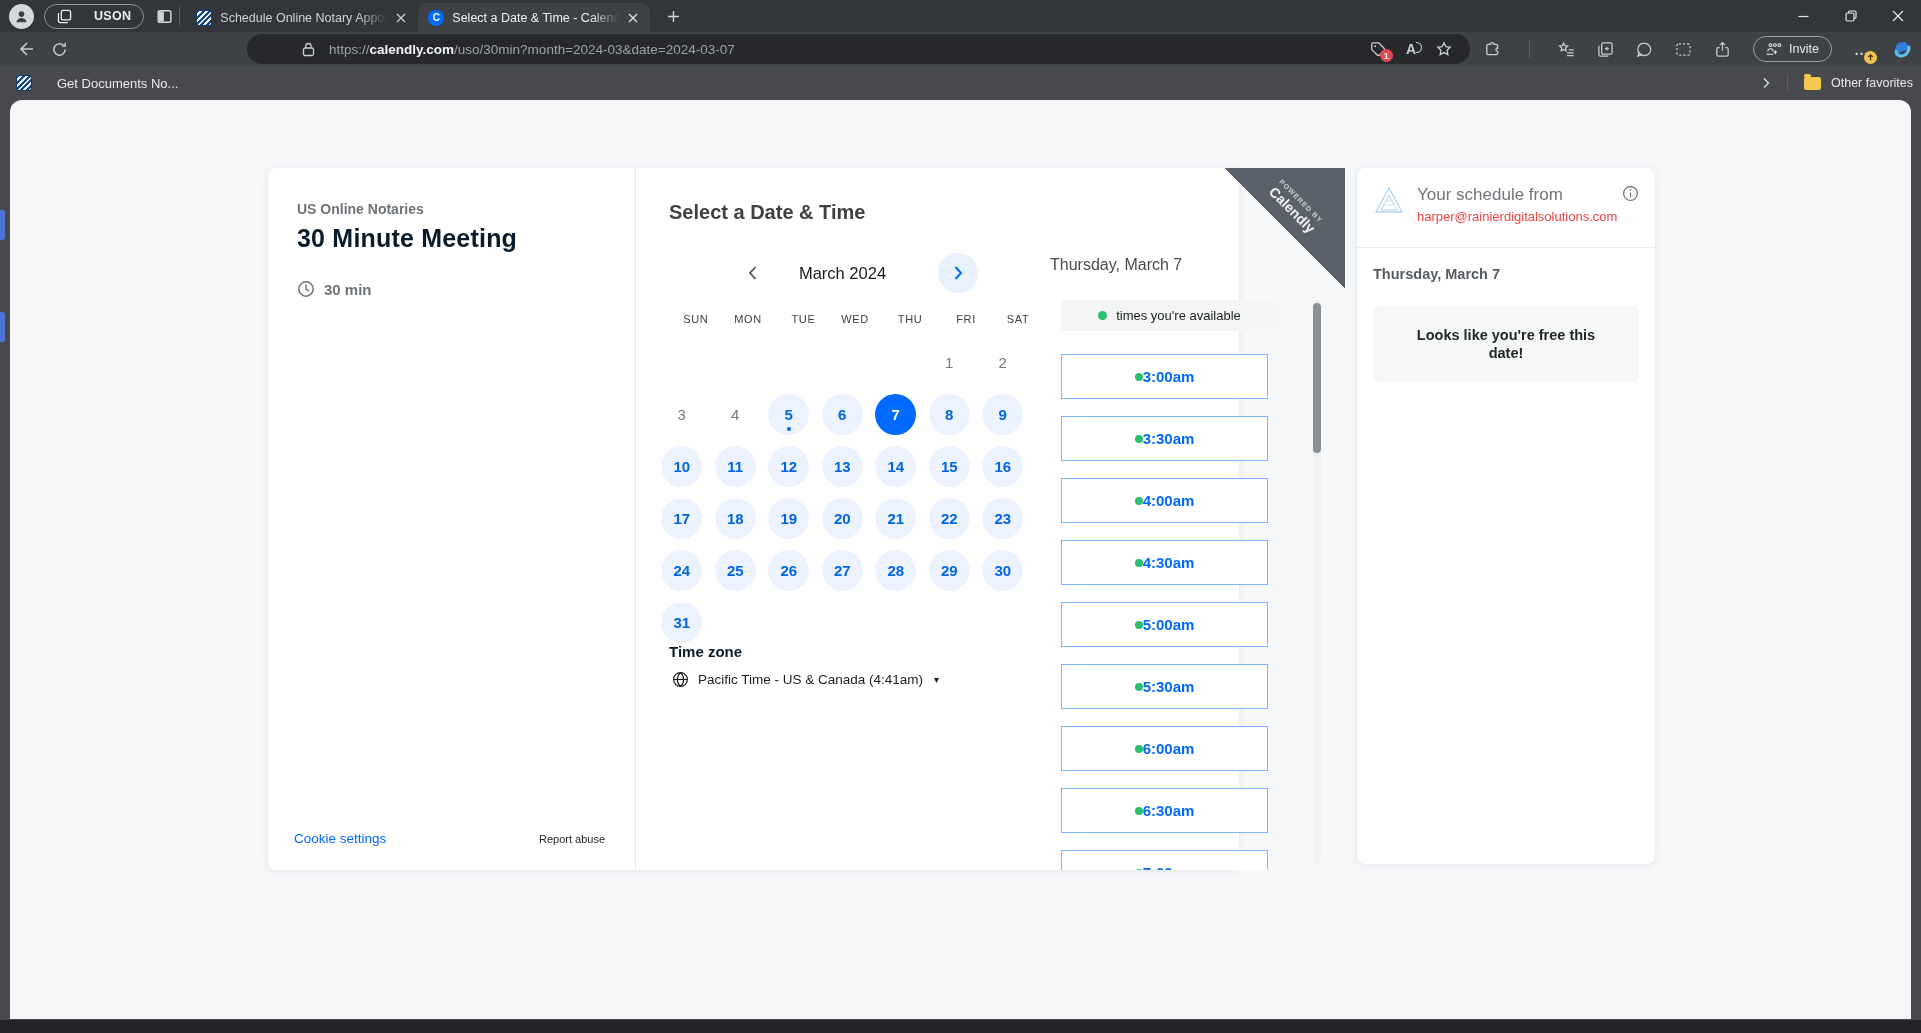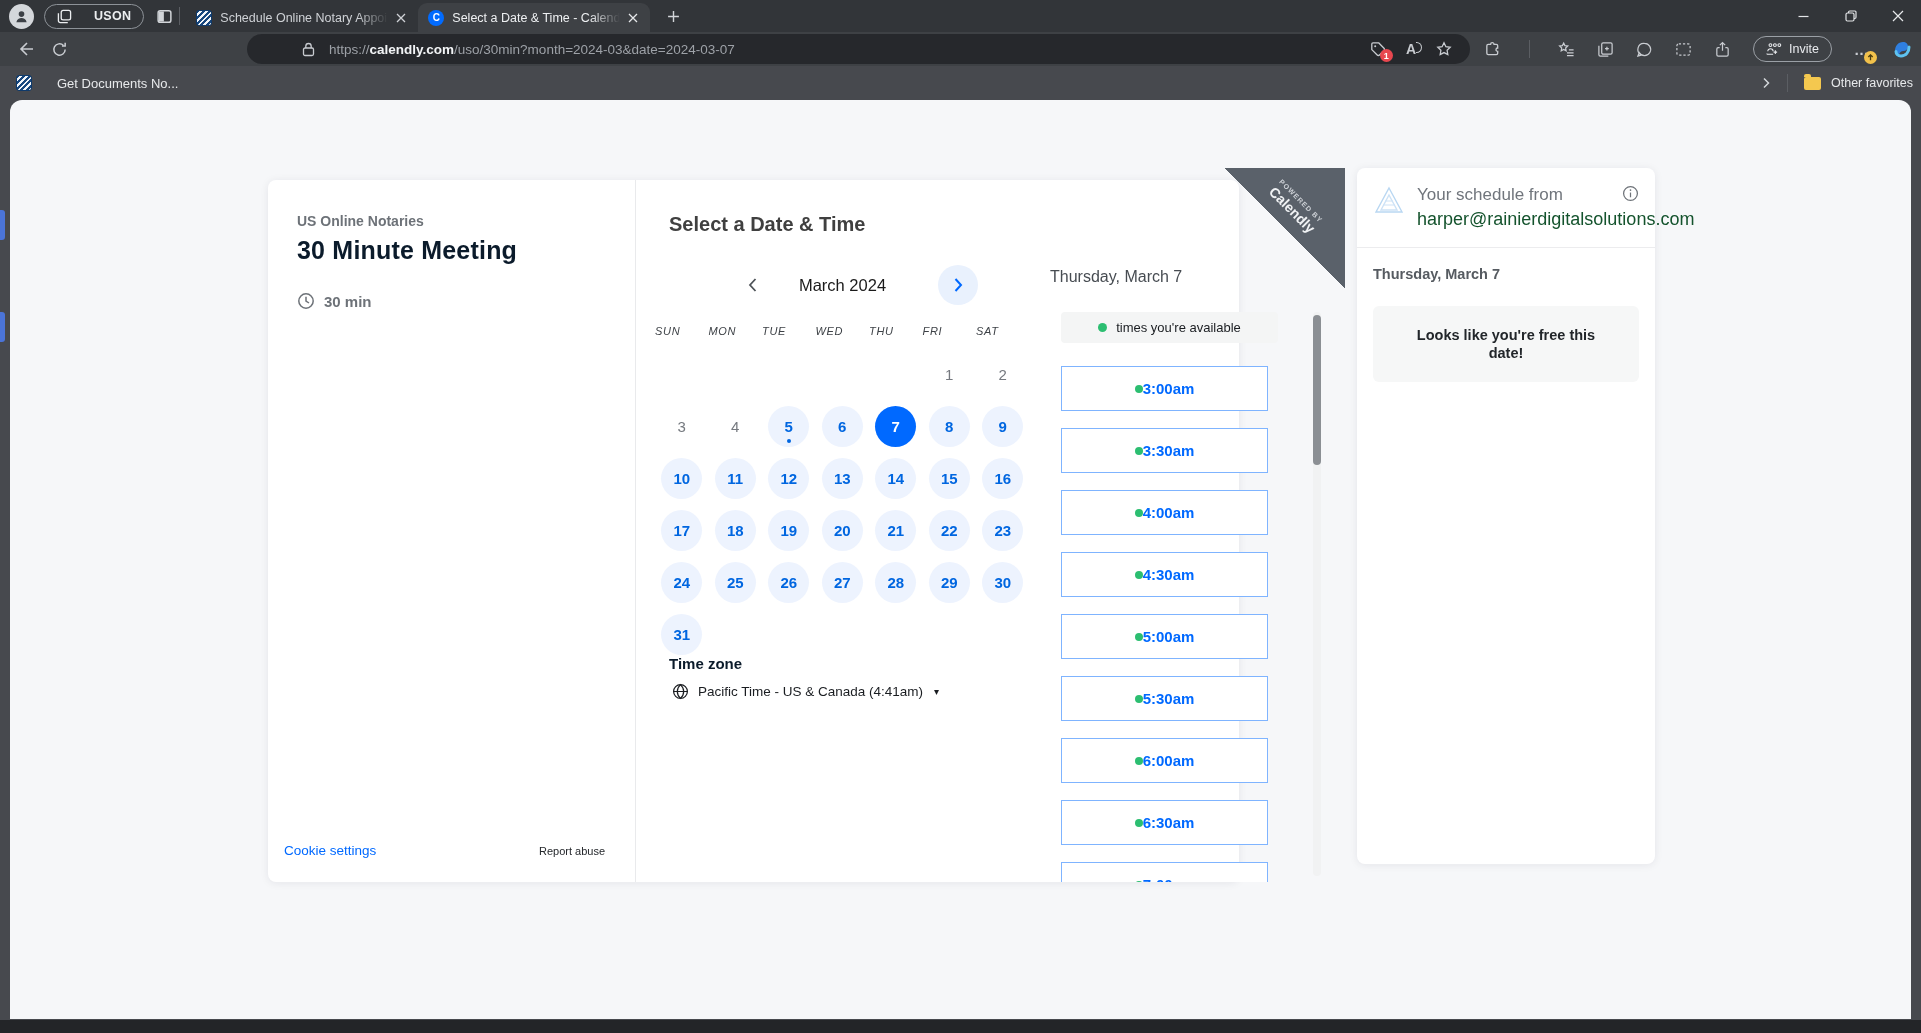--- a/index.html
+++ b/index.html
@@ -42,37 +42,37 @@
   .bookmark { display:flex; align-items:flex-end; gap:25px; margin-left:16px; color:#e7e9eb; font-size:13px; }
   .favbar-right { position:absolute; right:8px; display:flex; align-items:center; gap:10px; color:#e7e9eb; font-size:12.5px; }
   .folder { width:17px; height:13px; background:#f4c84f; border-radius:2px; position:relative; }
   .folder::before { content:""; position:absolute; top:-3px; left:0; width:7px; height:3px; background:#f4c84f; border-radius:2px 2px 0 0; }
 
   
   .page { position:absolute; left:10px; top:100px; width:1901px; height:919px; background:#f6f7f9; border-radius:12px 12px 0 0; }
   .bottom-strip { position:absolute; left:0; bottom:0; width:1921px; height:13px; background:#232528; }
   .edge-mark { position:absolute; left:0; width:5px; border-radius:0 3px 3px 0; background:#4b74d8; }
 
-  .main-card { position:absolute; left:258px; top:68px; width:971px; height:702px; background:#fff; border-radius:8px; box-shadow:0 1px 8px rgba(20,30,50,.08);margin-top:12px; }
+  .main-card { position:absolute; left:258px; top:68px; width:971px; height:702px; background:#fff; border-radius:8px; box-shadow:0 1px 8px rgba(20,30,50,.08); }
   .left-panel { position:absolute; left:0; top:0; width:368px; height:702px; border-right:1px solid #e9eaec; padding:30px 29px; }
   .host-name { font-size:14px; font-weight:700; color:#6d7278; margin-top:3px; }
   .event-title { font-size:25px; font-weight:700; color:#0b1b2b; margin-top:7px; letter-spacing:.2px; }
   .duration-row { display:flex; align-items:center; gap:9px; margin-top:27px; color:#6d7278; font-size:15px; font-weight:700; }
-  .panel-footer { position:absolute; left:16px; right:30px; bottom:24px; display:flex; justify-content:space-between; align-items:center; }
+  .panel-footer { position:absolute; left:26px; right:30px; bottom:24px; display:flex; justify-content:space-between; align-items:center; }
   .cookie-link { color:#0069ff; font-size:13.5px; }
   .report-link { color:#24272b; font-size:11px; }
 
   .cal-heading { position:absolute; left:401px; top:33px; font-size:20px; font-weight:700; color:#404040; }
   .month-nav { position:absolute; left:387px; top:85px; width:375px; height:40px; display:flex; align-items:center; justify-content:center; }
   .nav-chevron { width:40px; height:40px; border-radius:50%; display:flex; align-items:center; justify-content:center; }
   .nav-chevron.prev { position:absolute; left:77px; }
   .nav-chevron.next { position:absolute; right:52px; background:#e9f1fd; }
   .month-label { font-size:16.5px; color:#1a1a1a; font-weight:500; }
   .dow-row { position:absolute; left:387px; top:145px; width:375px; display:grid; grid-template-columns:repeat(7,53.5px); }
-  .dow { text-align:left; font-size:11px; letter-spacing:.7px; color:#3d4146; font-weight:500;font-style:italic; }
+  .dow { text-align:right; font-size:11px; letter-spacing:.7px; color:#3d4146; font-weight:500; }
   .cal-grid { position:absolute; left:387px; top:168px; width:375px; display:grid; grid-template-columns:repeat(7,53.5px); grid-auto-rows:52px; }
   .day-cell { display:flex; align-items:center; justify-content:center; }
   .day { width:41px; height:41px; border-radius:50%; display:flex; align-items:center; justify-content:center; font-size:15px; position:relative; }
   .day.disabled { color:#75797f; font-weight:400; }
   .day.available, .day.today { background:#edf3fe; color:#0066e0; font-weight:700; }
   .day.selected { background:#0069ff; color:#fff; font-weight:700; }
   .today-dot { position:absolute; bottom:4px; left:50%; transform:translateX(-50%); width:4px; height:4px; border-radius:50%; background:#0066e0; }
   .tz-heading { position:absolute; left:401px; top:475px; font-size:15px; font-weight:700; color:#0b1b2b; }
   .tz-row { position:absolute; left:404px; top:503px; display:flex; align-items:center; gap:9px; font-size:13.5px; color:#1a1d21; }
   .tz-caret { font-size:10px; color:#1a1d21; margin-left:2px; }
@@ -89,21 +89,21 @@
 
   .ribbon-box { position:absolute; left:1214px; top:68px; width:112px; height:112px; overflow:visible; }
   .ribbon-tri { position:absolute; left:0; top:0; width:121px; height:121px; background:linear-gradient(to bottom left,#5a616a 49.7%,transparent 50%); }
   .ribbon-text { position:absolute; left:63%; top:35%; transform:translate(-50%,-50%) rotate(45deg); text-align:center; line-height:1.15; }
   .ribbon-text .l1 { font-size:7px; letter-spacing:1px; color:#ced2d7; font-weight:700; }
   .ribbon-text .l2 { font-size:14px; color:#f0f2f4; font-weight:600; }
 
   .right-card { position:absolute; left:1347px; top:68px; width:298px; height:696px; background:#fff; border-radius:8px; box-shadow:0 1px 8px rgba(20,30,50,.08); }
   .sched-head { position:absolute; left:16px; top:17px; right:16px; display:flex; gap:12px; }
   .sched-label { font-size:17px; color:#70757c; }
-  .sched-email { font-size:18px; color:#14532d; margin-top:4px; }
+  .sched-email { font-size:13px; color:#ef4444; margin-top:4px; }
   .info-btn { position:absolute; right:0; top:0; }
   .sched-divider { position:absolute; left:0; top:79px; width:100%; height:1px; background:#ececee; }
   .sched-date { position:absolute; left:16px; top:98px; font-size:14.5px; font-weight:600; color:#565b61; }
   .free-box { position:absolute; left:16px; top:138px; width:266px; height:76px; background:#f6f7f7; border-radius:6px; display:flex; align-items:center; justify-content:center; }
   .free-msg { max-width:196px; text-align:center; font-size:14.5px; font-weight:700; color:#22262a; line-height:1.25; }
 
   svg { display:block; }
 </style>
 </head>
 <body>

